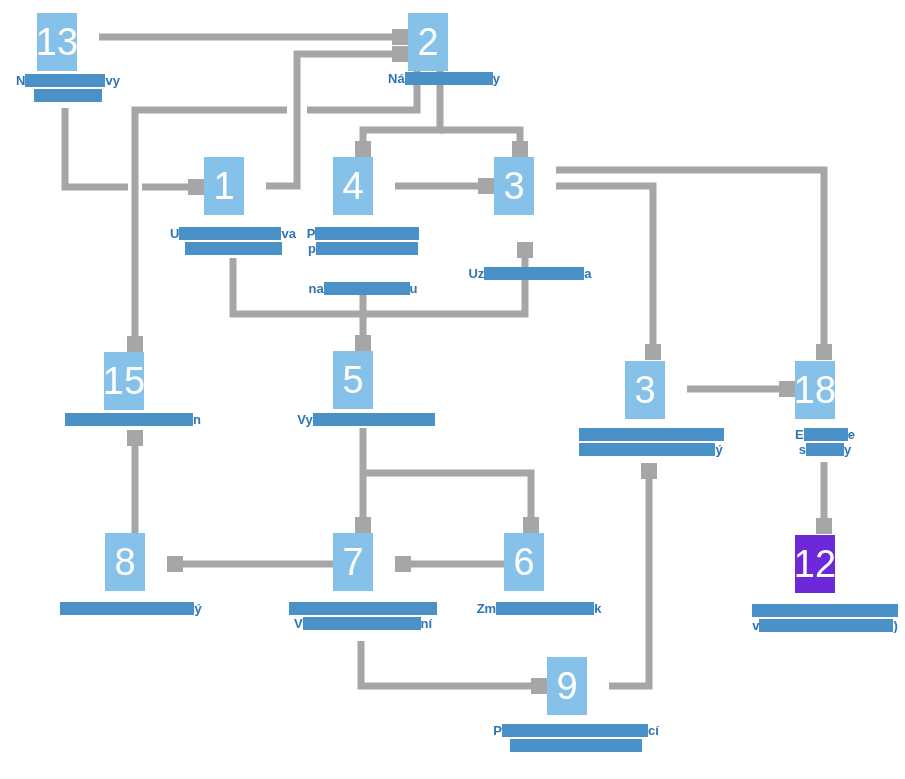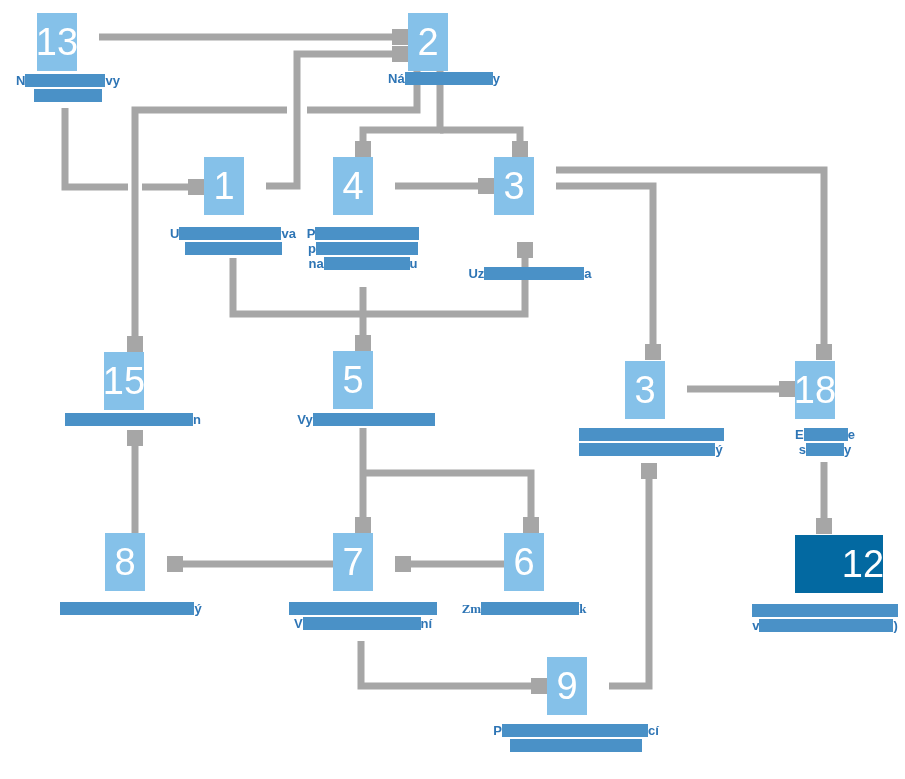--- a/index.html
+++ b/index.html
@@ -115,21 +115,21 @@
       <div class="label" style="left: 123px; top: 226px;">
         <div class="label-line" style="color: rgb(46, 117, 181);"><span>U</span><span class="bar" style="width: 102px; background: rgb(74, 145, 199);"></span><span>va</span></div>
         <div class="label-line" style="color: rgb(46, 117, 181);"><span class="bar" style="width: 97px; background: rgb(74, 145, 199);"></span></div>
       </div>
       <div class="node" style="left: 333px; top: 157px; background: rgb(133, 193, 233);">
         <span class="node-number" style="color: rgb(255, 255, 255);">4</span>
       </div>
       <div class="label" style="left: 253px; top: 226px;">
         <div class="label-line" style="color: rgb(46, 117, 181);"><span>P</span><span class="bar" style="width: 104px; background: rgb(74, 145, 199);"></span></div>
         <div class="label-line" style="color: rgb(46, 117, 181);"><span>p</span><span class="bar" style="width: 102px; background: rgb(74, 145, 199);"></span></div>
-        <div class="label-line" style="color: rgb(46, 117, 181);"><span>na</span><span class="bar" style="width: 86px; background: rgb(74, 145, 199);"></span><span>u</span></div>
+        <div class="label-line" style="color: rgb(46, 117, 181); margin-top: 25px;"><span>na</span><span class="bar" style="width: 86px; background: rgb(74, 145, 199);"></span><span>u</span></div>
       </div>
       <div class="node" style="left: 494px; top: 157px; background: rgb(133, 193, 233);">
         <span class="node-number" style="color: rgb(255, 255, 255);">3</span>
       </div>
       <div class="label" style="left: 420px; top: 266px;">
         <div class="label-line" style="color: rgb(46, 117, 181);"><span>Uz</span><span class="bar" style="width: 100px; background: rgb(74, 145, 199);"></span><span>a</span></div>
       </div>
       <div class="node" style="left: 104px; top: 352px; background: rgb(133, 193, 233);">
         <span class="node-number" style="color: rgb(255, 255, 255);">15</span>
       </div>
@@ -165,31 +165,31 @@
       <div class="node" style="left: 333px; top: 533px; background: rgb(133, 193, 233);">
         <span class="node-number" style="color: rgb(255, 255, 255);">7</span>
       </div>
       <div class="label" style="left: 253px; top: 601px;">
         <div class="label-line" style="color: rgb(46, 117, 181);"><span class="bar" style="width: 148px; background: rgb(74, 145, 199);"></span></div>
         <div class="label-line" style="color: rgb(46, 117, 181);"><span>V</span><span class="bar" style="width: 118px; background: rgb(74, 145, 199);"></span><span>ní</span></div>
       </div>
       <div class="node" style="left: 504px; top: 533px; background: rgb(133, 193, 233);">
         <span class="node-number" style="color: rgb(255, 255, 255);">6</span>
       </div>
-      <div class="label" style="left: 414px; top: 601px; font-family: Liberation Serif, serif;">
+      <div class="label" style="left: 429px; top: 601px;">
         <div class="label-line" style="color: rgb(46, 117, 181);"><span>Zm</span><span class="bar" style="width: 98px; background: rgb(74, 145, 199);"></span><span>k</span></div>
       </div>
       <div class="node" style="left: 547px; top: 657px; background: rgb(133, 193, 233);">
         <span class="node-number" style="color: rgb(255, 255, 255);">9</span>
       </div>
       <div class="label" style="left: 466px; top: 723px;">
         <div class="label-line" style="color: rgb(46, 117, 181);"><span>P</span><span class="bar" style="width: 146px; background: rgb(74, 145, 199);"></span><span>cí</span></div>
         <div class="label-line" style="color: rgb(46, 117, 181);"><span class="bar" style="width: 132px; background: rgb(74, 145, 199);"></span></div>
       </div>
-      <div class="node" style="left: 795px; top: 535px; background: #0369a1; padding-left: 48px;">
+      <div class="node" style="left: 795px; top: 535px; background: #6d28d9;">
         <span class="node-number" style="color: rgb(255, 255, 255);">12</span>
       </div>
       <div class="label" style="left: 715px; top: 603px;">
         <div class="label-line" style="color: rgb(46, 117, 181);"><span class="bar" style="width: 146px; background: rgb(74, 145, 199);"></span></div>
         <div class="label-line" style="color: rgb(46, 117, 181);"><span>v</span><span class="bar" style="width: 134px; background: rgb(74, 145, 199);"></span><span>)</span></div>
       </div>
     </div>
 </div>
 
 </body></html>

